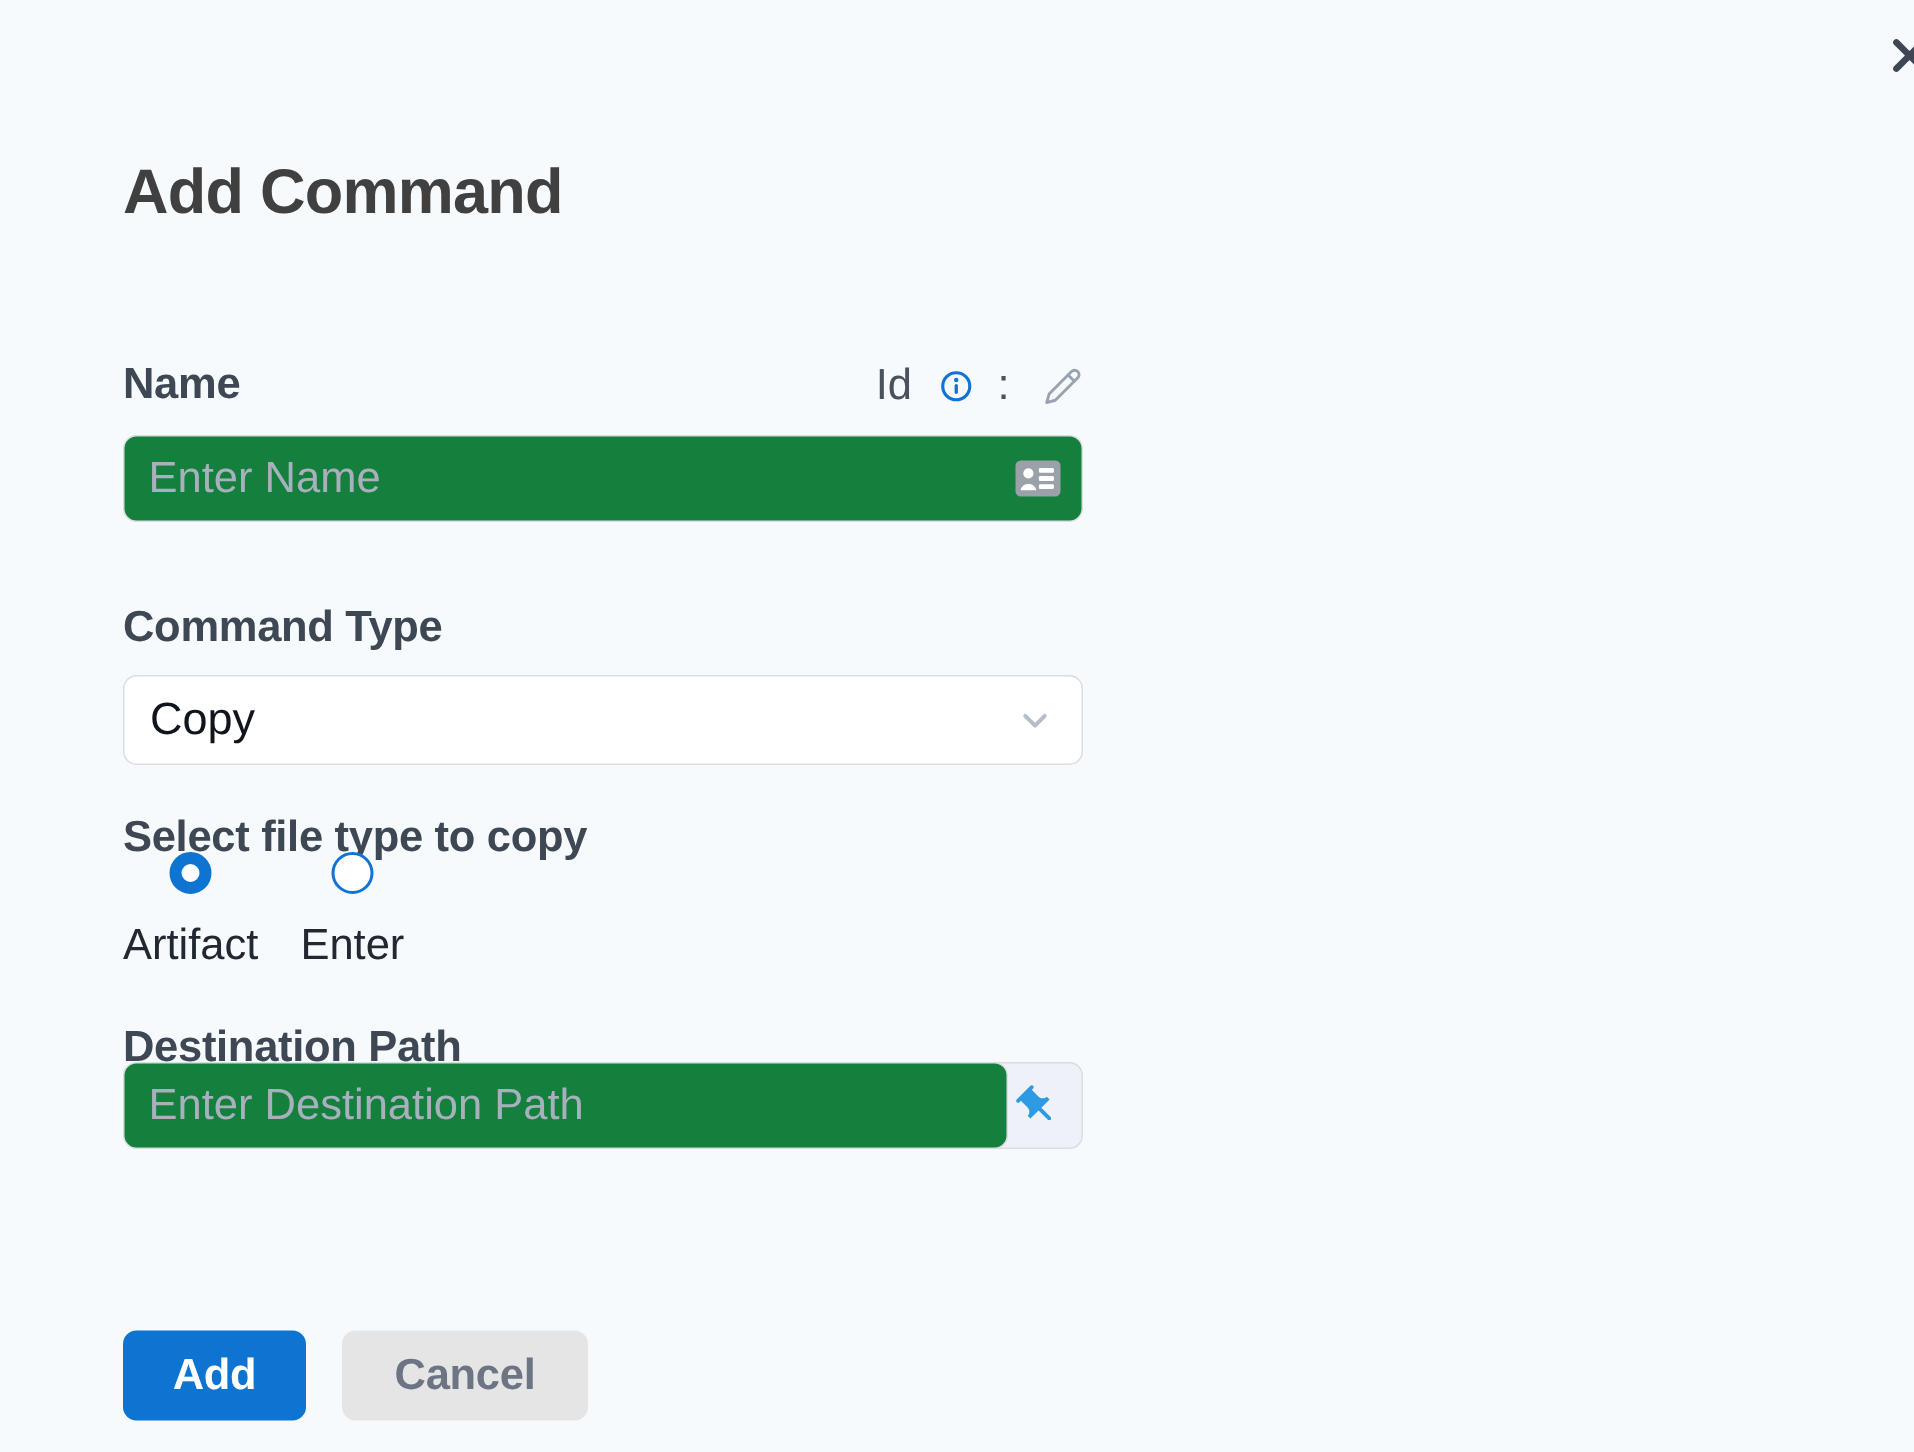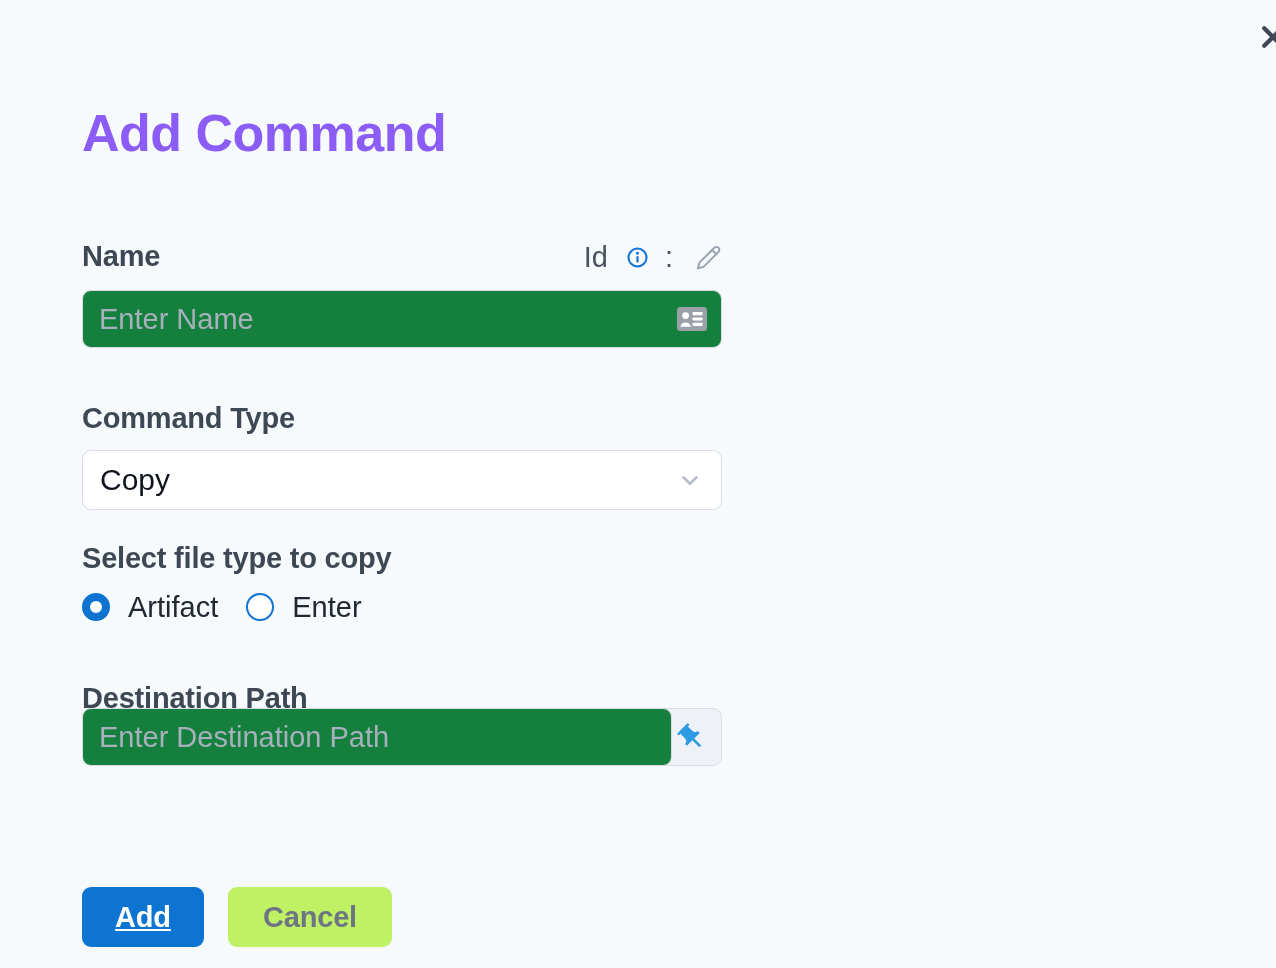--- a/index.html
+++ b/index.html
@@ -5,21 +5,21 @@
   html,body{margin:0;padding:0;}
   body{
     width:1276px;height:968px;position:relative;overflow:hidden;
     background:var(--background,#f6fafd);
     font-family:"Liberation Sans",sans-serif;
     -webkit-font-smoothing:antialiased;
   }
   .close-btn{position:absolute;left:1258px;top:22px;width:30px;height:30px;cursor:pointer;}
   .title{
     position:absolute;left:82px;top:104px;
-    font-size:52px;font-weight:700;color:#8b5cf6;letter-spacing:-0.5px;line-height:1.15;
+    font-size:42px;font-weight:700;color:#404040;letter-spacing:-0.5px;line-height:1.15;
   }
   .field-label{
     position:absolute;left:82px;line-height:1;
     font-size:29px;font-weight:700;color:#3e4754;letter-spacing:-0.2px;
   }
   #label-name{top:242px;}
   #label-command{top:404px;}
   #label-filetype{top:544px;}
   #label-dest{top:684px;}
 
@@ -47,21 +47,21 @@
     display:flex;align-items:center;justify-content:space-between;
     padding:0 18px 0 17px;
     gap:25px;
   }
   .select-value{font-size:30px;color:#10151d;}
 
   .radio-row{
     position:absolute;left:82px;top:592px;height:30px;
     display:flex;align-items:center;gap:28px;
   }
-  .radio-option{display:flex;align-items:center;gap:18px;cursor:pointer;}
+  .radio-option{display:flex;align-items:center;gap:18px;cursor:pointer;flex-direction:column;}
   .radio-dot{
     width:28px;height:28px;border-radius:50%;box-sizing:border-box;
     background:#fff;border:2.5px solid #1173d3;
   }
   .radio-dot.selected{border-width:8.5px;border-color:var(--primary,#0d70d1);}
   .radio-label{font-size:29px;color:#222831;}
 
   .dest-group{position:absolute;left:82px;top:708px;width:640px;height:58px;}
   .dest-addon{
     position:absolute;right:0;top:0;width:130px;height:58px;box-sizing:border-box;
@@ -72,22 +72,22 @@
     position:absolute;right:10px;top:0;height:58px;width:42px;z-index:2;
     display:flex;align-items:center;justify-content:center;cursor:pointer;
   }
 
   .btn{
     position:absolute;top:887px;height:60px;border:none;border-radius:9px;
     font-family:"Liberation Sans",sans-serif;font-size:29px;font-weight:700;
     display:flex;align-items:center;justify-content:center;cursor:pointer;
     letter-spacing:-0.2px;
   }
-  .btn-add{left:82px;width:122px;background:var(--primary,#0b79d2);color:#ffffff;text-decoration:underline;}
-  .btn-cancel{left:228px;width:164px;background:#bef264;color:#6d7584;}
+  .btn-add{left:82px;width:122px;background:var(--primary,#0b79d2);color:#ffffff;}
+  .btn-cancel{left:228px;width:164px;background:#e5e5e5;color:#6d7584;}
 </style>
 </head>
 <body>
 
 <div class="close-btn">
   <span>
     <svg viewBox="0 0 24 24" width="30" height="30" fill="none">
       <path d="M5 5 L19 19 M19 5 L5 19" stroke="#3f4654" stroke-width="3.4" stroke-linecap="round"></path>
     </svg>
   </span>

